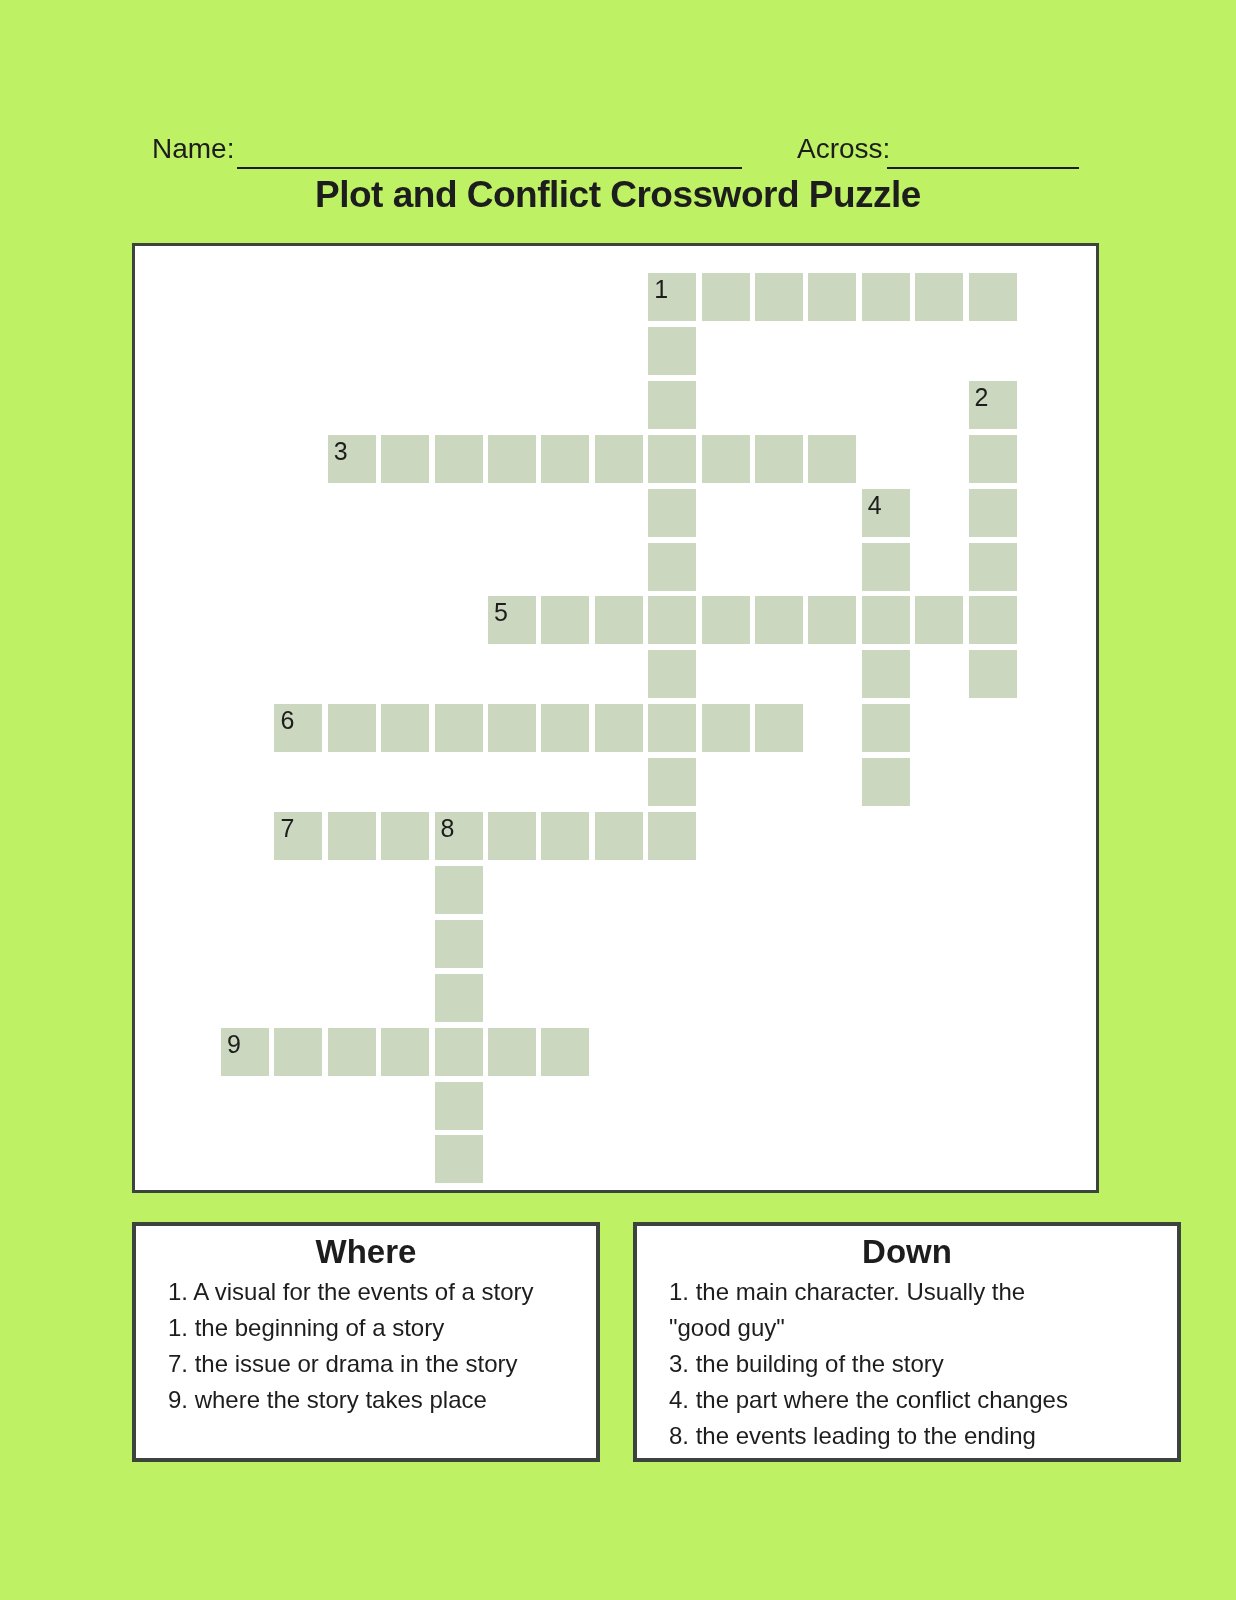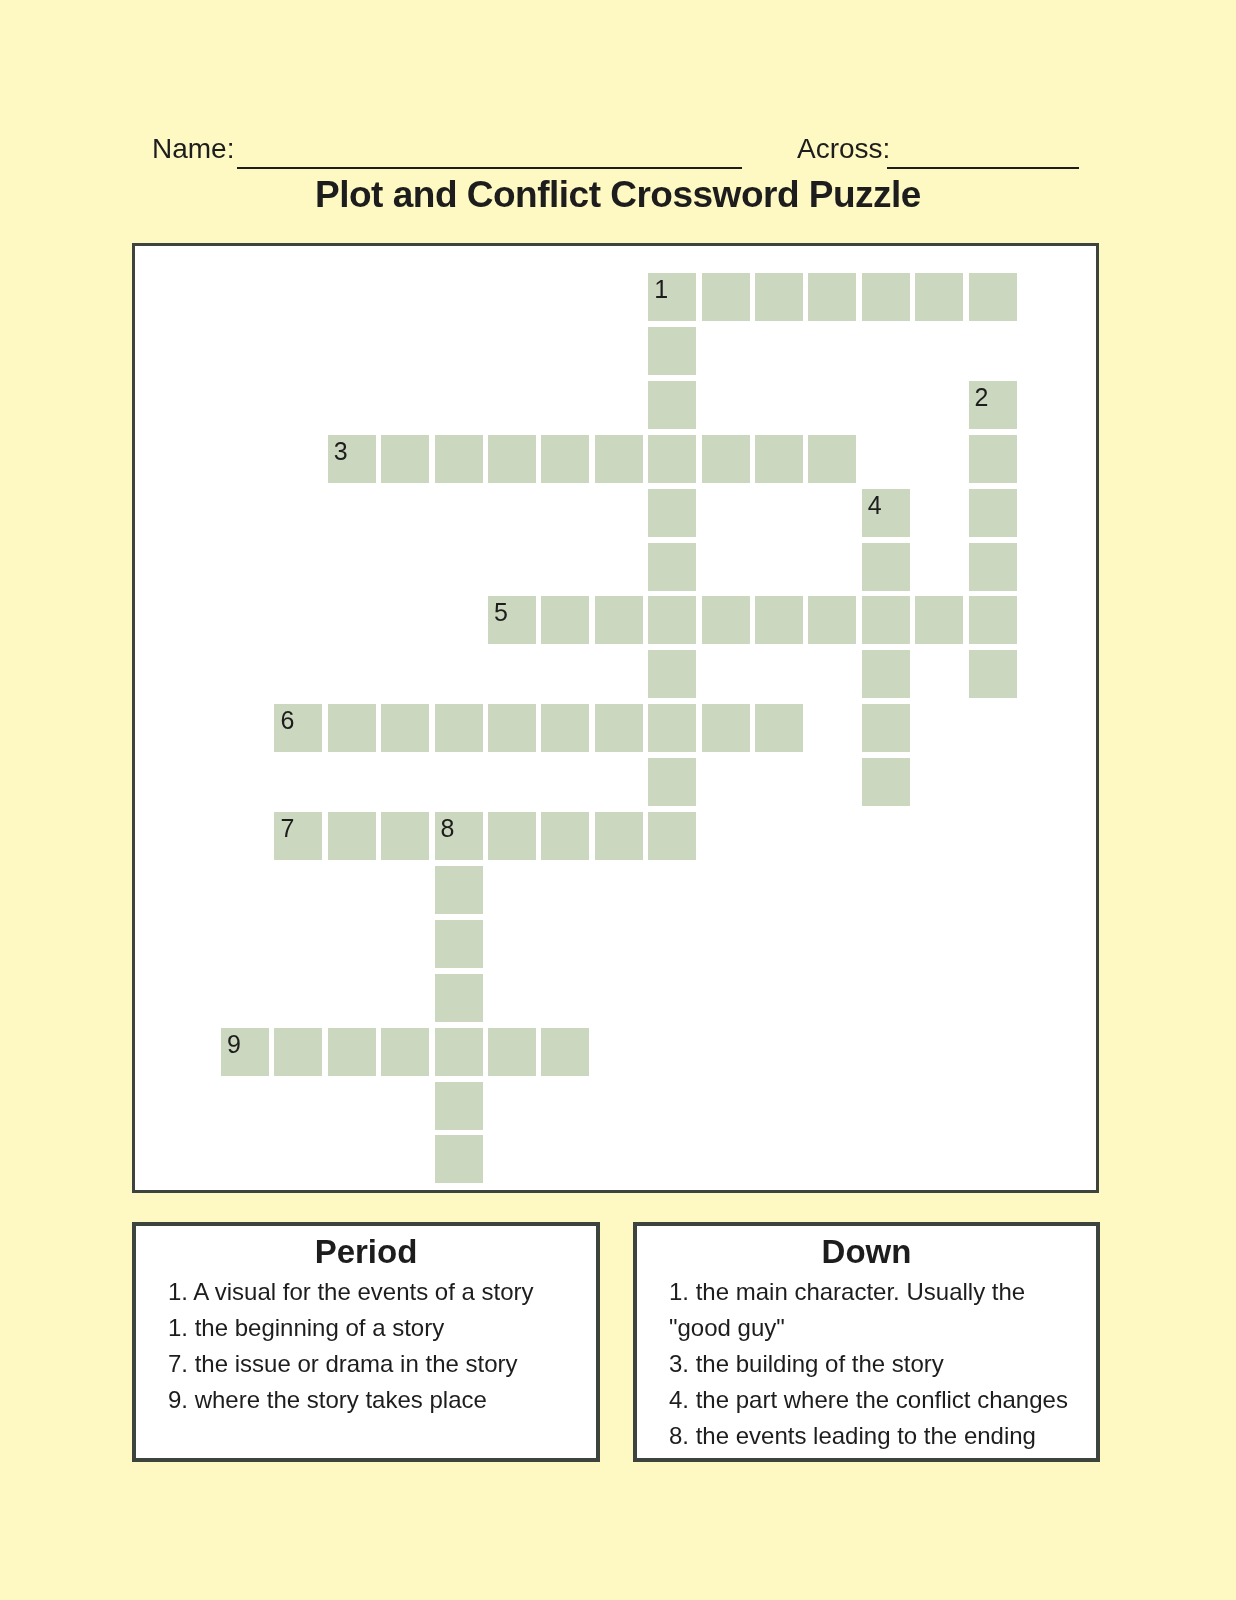--- a/index.html
+++ b/index.html
@@ -1,19 +1,19 @@
 <!DOCTYPE html>
 <html><head>
 <meta charset="utf-8">
 <style>
   html,body{margin:0;padding:0;background:#ffffff;}
   .page{
     position:relative;
     width:1236px;height:1600px;
-    background:#fef9c3;
+    background:#bef264;
     font-family:"Liberation Sans",sans-serif;
     color:#1d1d1d;
     overflow:hidden;
   }
   .field-label{
     position:absolute;
     font-size:28px;
     line-height:34px;
     white-space:pre;
   }
@@ -51,21 +51,21 @@
   }
   .cluebox{
     position:absolute;
     top:1222px;height:240px;
     border:4px solid #3d443e;
     box-sizing:border-box;
     background:#ffffff;
     overflow:hidden;
   }
   .cluebox-across{left:132px;width:468px;}
-  .cluebox-down{left:633px;width:467px;}
+  .cluebox-down{left:633px;width:548px;}
   .cluebox h2{
     margin:6px 0 0 0;
     text-align:center;
     font-size:33px;
     line-height:40px;
     font-weight:700;
   }
   ul.clues{
     list-style:none;
     margin:2px 0 0 16px;
@@ -178,21 +178,21 @@
         <span class="cellnum">9</span>
       </div>
       <div class="cell" style="left: 139.4px; top: 781.6px; background: rgb(203, 215, 191);"></div>
       <div class="cell" style="left: 192.8px; top: 781.6px; background: rgb(203, 215, 191);"></div>
       <div class="cell" style="left: 246.2px; top: 781.6px; background: rgb(203, 215, 191);"></div>
       <div class="cell" style="left: 353px; top: 781.6px; background: rgb(203, 215, 191);"></div>
       <div class="cell" style="left: 406.4px; top: 781.6px; background: rgb(203, 215, 191);"></div>
     </div>
 
   <div class="cluebox cluebox-across">
-    <h2>Period</h2>
+    <h2>Where</h2>
     <ul class="clues">
         <li class="clue">1. A visual for the events of a story</li>
         <li class="clue">1. the beginning of a story</li>
         <li class="clue">7. the issue or drama in the story</li>
         <li class="clue">9. where the story takes place</li>
       </ul>
   </div>
 
   <div class="cluebox cluebox-down">
     <h2>Down</h2>

